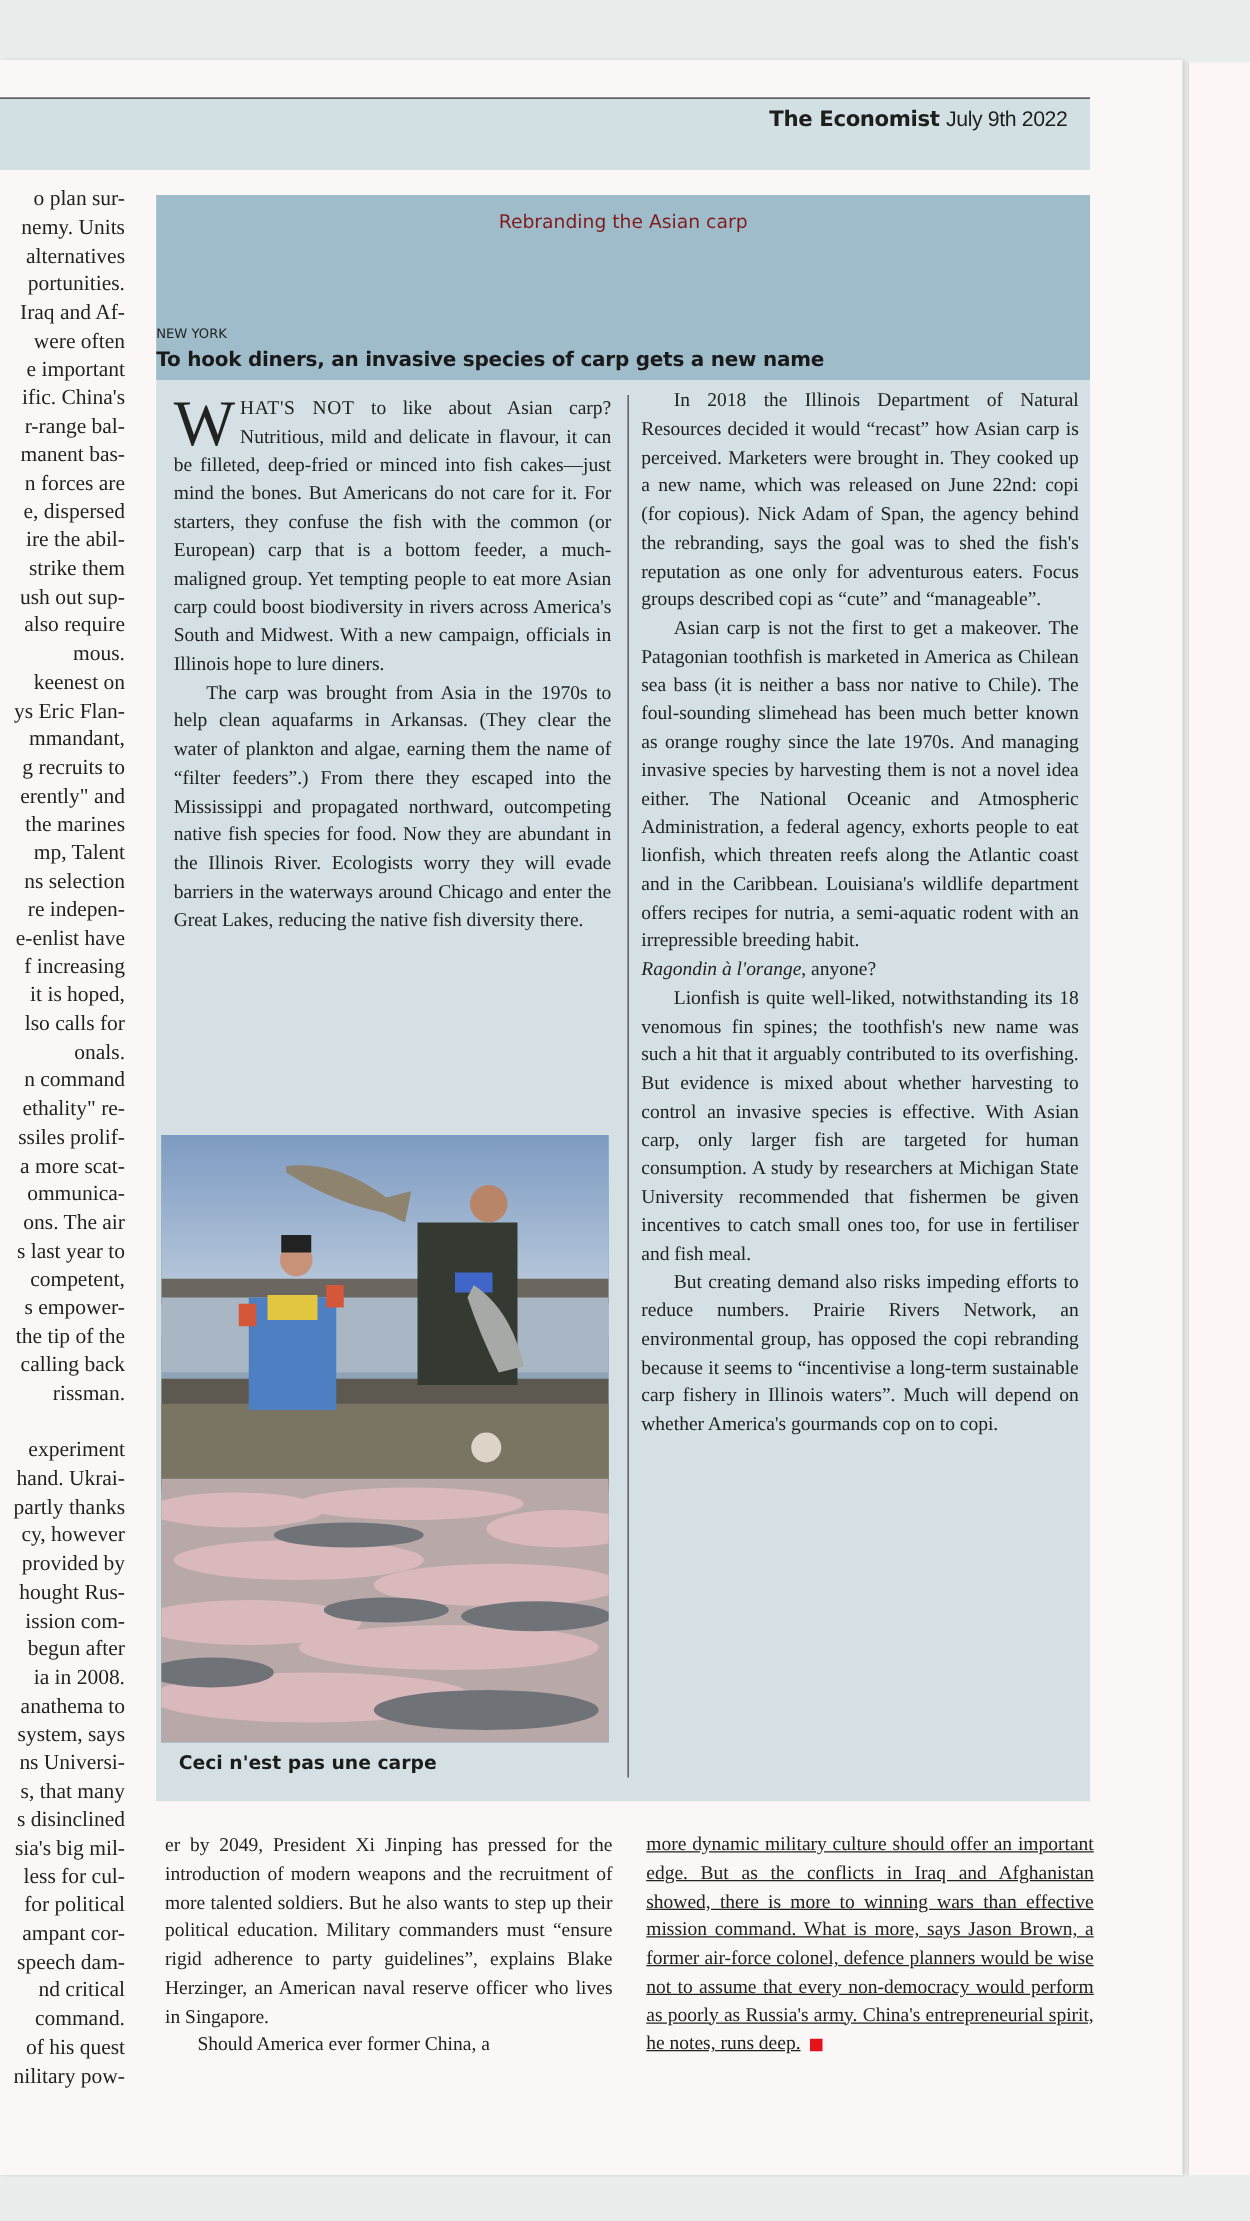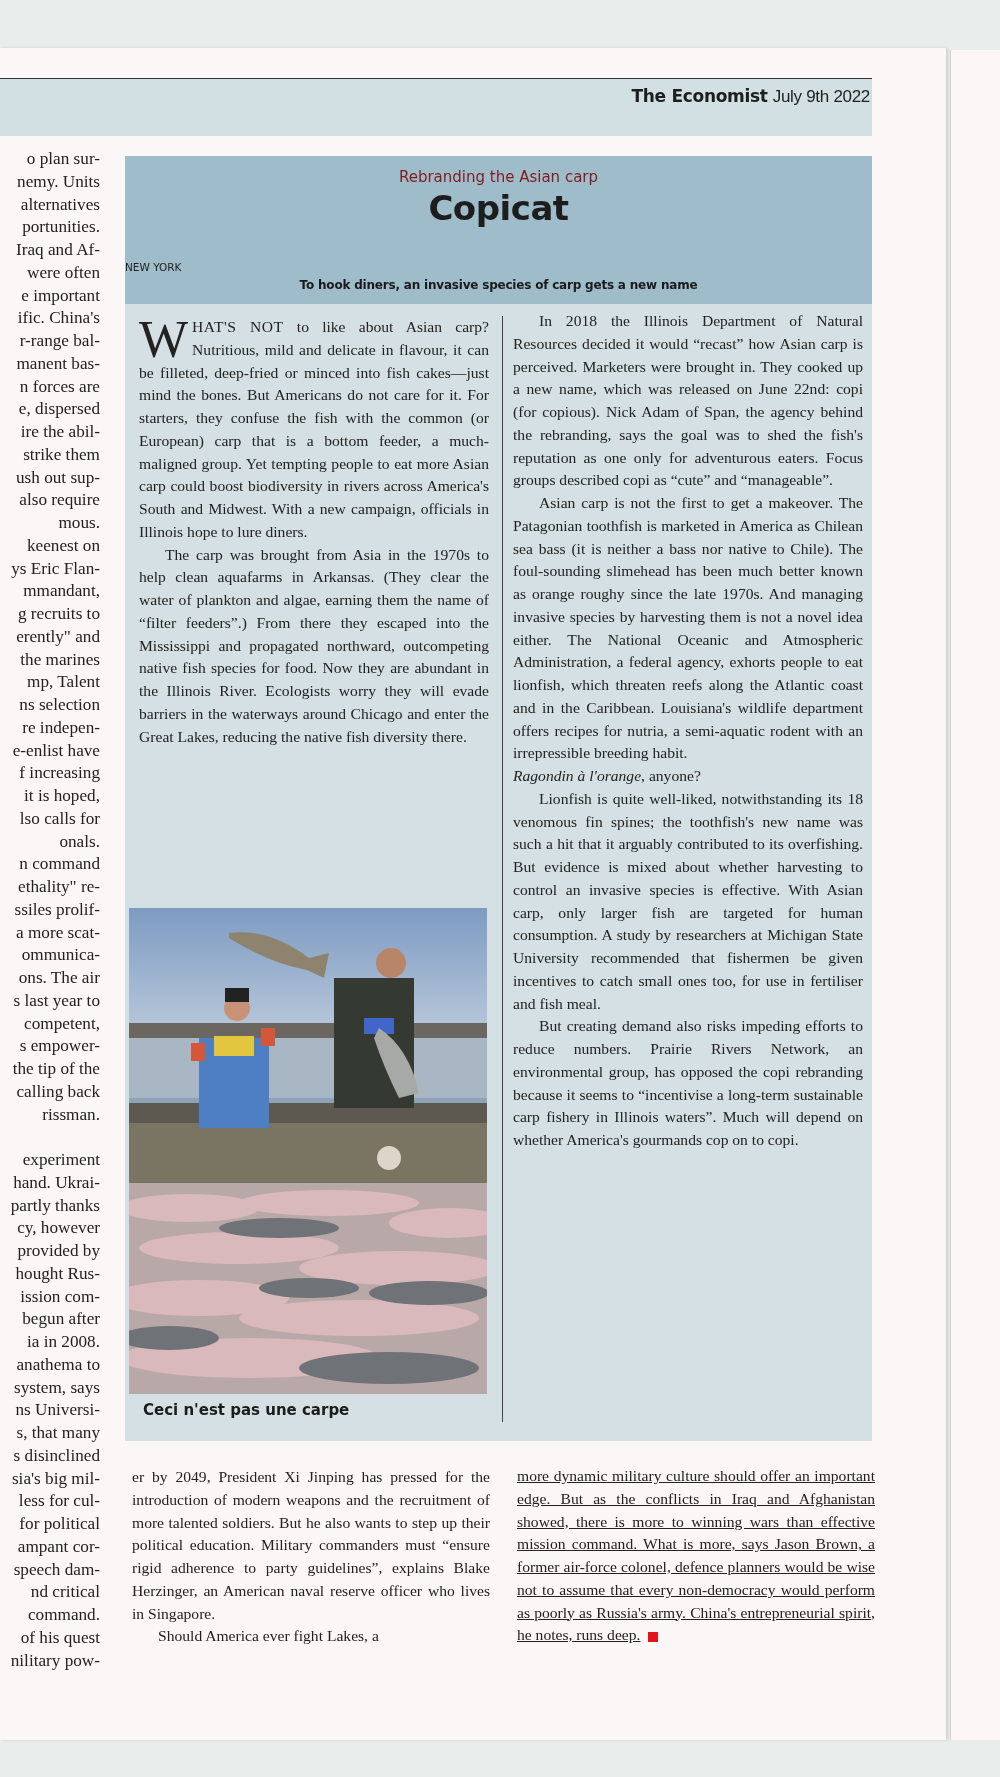--- a/index.html
+++ b/index.html
@@ -16,21 +16,21 @@
   }
   .page2 {
     position: absolute; left: 950px; top: 50px; width: 50px; height: 1690px;
     background: #fcf6f6; border-left: 1px solid #d9cfcf;
   }
   .header-band {
     position: absolute; left: 0; top: 78px; width: 872px; height: 57px;
     background: #d2e0e4; border-top: 1px solid #333;
   }
   .header-text {
-    position: absolute; right: 130px; top: 86px; font-size: 17px;
+    position: absolute; right: 146px; top: 86px; font-size: 17px;
     font-family: "DejaVu Sans", sans-serif; color: #1e1e1e; letter-spacing: -0.3px;
   }
   .header-text b { font-weight: bold; }
   .header-text .date { font-family: "Liberation Sans", sans-serif; font-size: 17px; }
 
   .col-text {
     font-size: 15.6px; line-height: 22.75px; text-align: justify;
     font-family: "Liberation Serif", serif; color: #222;
   }
   .col-text p { margin: 0; text-indent: 26px; }
@@ -51,22 +51,22 @@
   .box-head {
     position: absolute; left: 0; top: 0; width: 747px; height: 148px;
     background: #9fbccb;
   }
   .rubric { position: absolute; top: 12px; width: 100%; text-align: center;
     color: #7f1d1d; font-family: "DejaVu Sans", sans-serif; font-size: 15px; }
   .headline { position: absolute; top: 32px; width: 100%; text-align: center;
     color: #1d1d1d; font-family: "DejaVu Sans", sans-serif; font-weight: bold; font-size: 34px; letter-spacing: -0.5px; }
   .dateline { position: absolute; top: 105px; width: 100%; text-align: left;
     color: #222; font-family: "DejaVu Sans", sans-serif; font-size: 10.5px; }
-  .standfirst { position: absolute; top: 122px; width: 100%; text-align: center;
-    color: #1a1a1a; font-family: "DejaVu Sans", sans-serif; font-weight: bold; font-size: 12px; letter-spacing: -0.2px; }
+  .standfirst { position: absolute; top: 122px; width: 100%; text-align: left;
+    color: #1a1a1a; font-family: "DejaVu Sans", sans-serif; font-weight: bold; font-size: 16px; letter-spacing: -0.2px; }
 
   .box-col1 { position: absolute; left: 14px; top: 160px; width: 350px; }
   .box-col2 { position: absolute; left: 388px; top: 154px; width: 350px; font-family: Liberation Serif, serif; }
   .divider { position: absolute; left: 377px; top: 160px; width: 1px; height: 1106px; background: #444; }
 
   .dropcap { float: left; font-size: 52px; line-height: 40px; margin: 4px 4px 0 0; font-family: "Liberation Serif", serif; color: #222; }
   .smallcaps { font-variant: small-caps; letter-spacing: 0.5px; margin-top: 15px; }
 
   .photo {
     position: absolute; left: 4px; top: 752px; width: 358px; height: 486px;
@@ -158,21 +158,20 @@
     <div class="line">speech dam-</div>
     <div class="line">nd critical</div>
     <div class="line"> command.</div>
     <div class="line"> of his quest</div>
     <div class="line">nilitary pow-</div>
   </div>
 
 <div class="box">
   <div class="box-head">
     <div class="rubric">Rebranding the Asian carp</div>
-    <div class="headline">Copicat</div>
     <div class="dateline">NEW YORK</div>
     <div class="standfirst">To hook diners, an invasive species of carp gets a new name</div>
   </div>
 
   <div class="box-col1 col-text">
     <p class="noindent"><span class="dropcap">W</span><span class="smallcaps">HAT'S NOT</span><span> to like about Asian carp? Nutritious, mild and delicate in flavour, it can be filleted, deep-fried or minced into fish cakes—just mind the bones. But Americans do not care for it. For starters, they confuse the fish with the common (or European) carp that is a bottom feeder, a much-maligned group. Yet tempting people to eat more Asian carp could boost biodiversity in rivers across America's South and Midwest. With a new campaign, officials in Illinois hope to lure diners.</span></p>
     <p class="lastleft">The carp was brought from Asia in the 1970s to help clean aquafarms in Arkansas. (They clear the water of plankton and algae, earning them the name of “filter feeders”.) From there they escaped into the Mississippi and propagated northward, outcompeting native fish species for food. Now they are abundant in the Illinois River. Ecologists worry they will evade barriers in the waterways around Chicago and enter the Great Lakes, reducing the native fish diversity there.</p>
   </div>
 
   <div class="divider"></div>
@@ -232,17 +231,17 @@
           <ellipse cx="260" cy="460" rx="90" ry="16"></ellipse>
         <ellipse cx="180" cy="380" rx="50" ry="10"></ellipse>
       </g>
     </svg>
   </div>
   <div class="caption">Ceci n'est pas une carpe</div>
 </div>
 
 <div class="bottom-col1 col-text">
   <p class="noindent">er by 2049, President Xi Jinping has pressed for the introduction of modern weapons and the recruitment of more talented soldiers. But he also wants to step up their political education. Military commanders must “ensure rigid adherence to party guidelines”, explains Blake Herzinger, an American naval reserve officer who lives in Singapore.</p>
-  <p class="lastleft">Should America ever fight Lakes, a</p>
+  <p class="lastleft">Should America ever former China, a</p>
 </div>
 <div class="bottom-col2 col-text">
   <p class="noindent lastleft"><span>more dynamic military culture should offer an important edge. But as the conflicts in Iraq and Afghanistan showed, there is more to winning wars than effective mission command. What is more, says Jason Brown, a former air-force colonel, defence planners would be wise not to assume that every non-democracy would perform as poorly as Russia's army. China's entrepreneurial spirit, he notes, runs deep.</span><span class="end-mark"></span></p>
 </div>
 
 </body></html>

